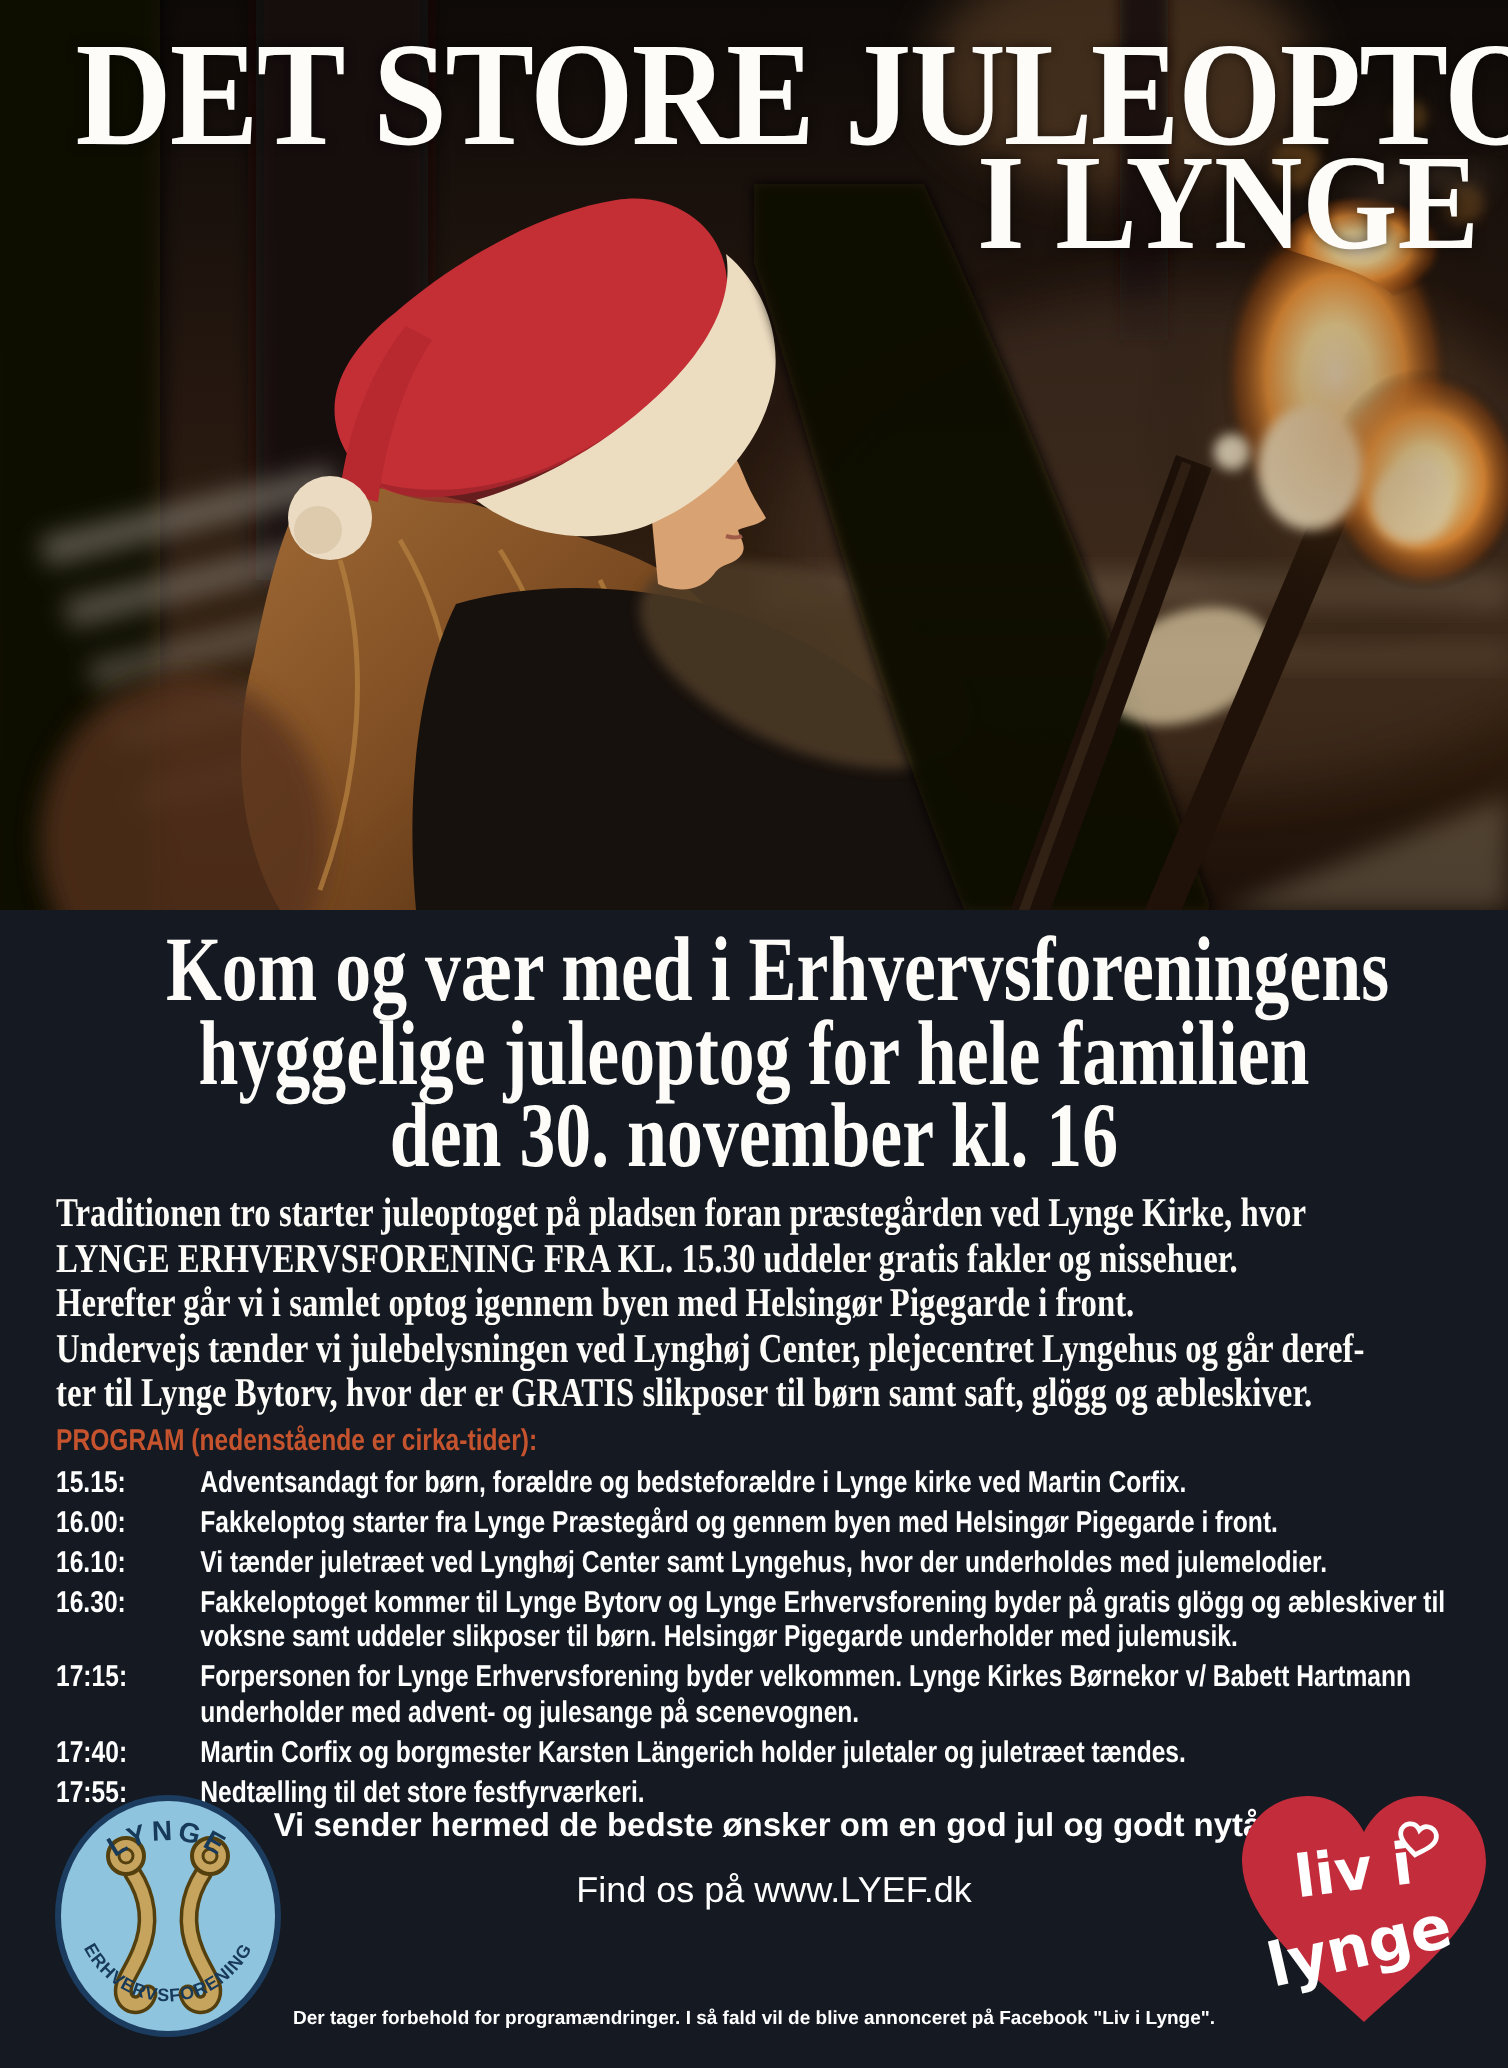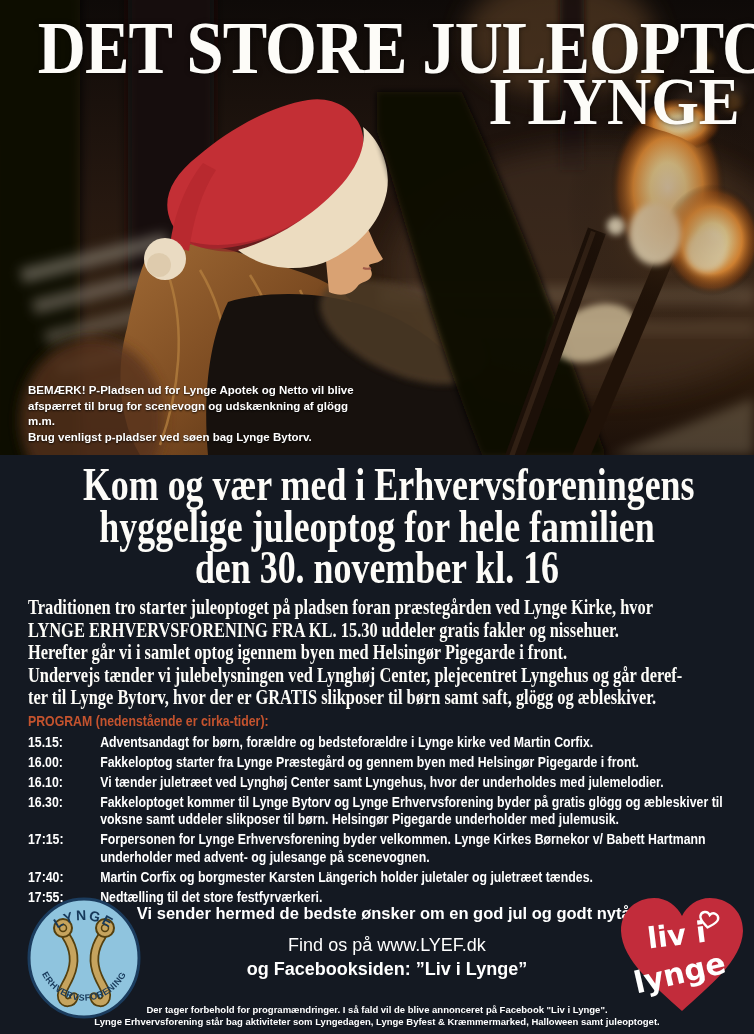--- a/index.html
+++ b/index.html
@@ -160,26 +160,20 @@
       <ellipse cx="655" cy="234" rx="26" ry="31" fill="#fff3d2" opacity=".95" filter="url(#b3)"></ellipse>
       <circle cx="706" cy="252" r="20" fill="#ffedc0" opacity=".9" filter="url(#b3)"></circle>
       <circle cx="616" cy="226" r="9" fill="#fff6da" opacity=".9" filter="url(#b3)"></circle>
       <path d="M676,112 C690,90 722,80 742,94" stroke="#5a4a3a" stroke-width="14" opacity=".35" fill="none" filter="url(#b6)"></path>
       <ellipse cx="675" cy="210" rx="110" ry="120" fill="url(#glowG)"></ellipse>
     </svg>
 
     <div class="serif title1">DET STORE JULEOPTOG</div>
     <div class="serif title2">I LYNGE</div>
 
-    <div class="note">
-      <div>BEMÆRK! P-Pladsen ud for Lynge Apotek og Netto vil blive</div>
-      <div>afspærret til brug for scenevogn og udskænkning af glögg</div>
-      <div>m.m.</div>
-      <div>Brug venligst p-pladser ved søen bag Lynge Bytorv.</div>
-    </div>
   </div>
 
   <div class="serif headline">
     <div>Kom og vær med i Erhvervsforeningens</div>
     <div>hyggelige juleoptog for hele familien</div>
     <div>den 30. november kl. 16</div>
   </div>
 
   <div class="serif intro">
     <div>Traditionen tro starter juleoptoget på pladsen foran præstegården ved Lynge Kirke, hvor</div>
@@ -247,31 +241,29 @@
       </text>
       <text font-family="Liberation Sans, sans-serif" font-size="9" font-weight="bold" fill="#17395a" letter-spacing=".5">
         <textPath href="#arcBot" startOffset="50%" text-anchor="middle">ERHVERVSFORENING</textPath>
       </text>
     </svg>
   </div>
 
   <div class="greet">
     <div class="g1">Vi sender hermed de bedste ønsker om en god jul og godt nytår</div>
     <div class="f1">Find os på www.LYEF.dk</div>
-    <div class="f2">og Facebooksiden: ”Liv i Lynge”</div>
   </div>
 
   <div class="heart">
     <svg width="140" height="130" viewBox="0 0 140 130">
       <path d="M70,122 C44,98 10,72 9,42 C9,20 26,9 42,9 C55,9 65,17 70,27
                C75,17 85,9 98,9 C114,9 131,20 131,42 C130,72 96,98 70,122 Z" fill="#c22c3b"></path>
       <text x="66" y="56" transform="rotate(-7 66 56)" text-anchor="middle" font-family="DejaVu Sans, sans-serif" font-size="29" font-weight="bold" fill="#fff">liv i</text>
       <text x="70" y="94" transform="rotate(-13 70 94)" text-anchor="middle" font-family="DejaVu Sans, sans-serif" font-size="30" font-weight="bold" fill="#fff">lynge</text>
       <path d="M97,26 c-3,-4.5 -9,-2 -9,2.5 c0,4 5,7 9,10 c4,-3 9,-6 9,-10 c0,-4.5 -6,-7 -9,-2.5 Z" fill="none" stroke="#fff" stroke-width="2.4" transform="rotate(10 97 30)"></path>
     </svg>
   </div>
 
   <div class="footer">
     <div>Der tager forbehold for programændringer. I så fald vil de blive annonceret på Facebook "Liv i Lynge".</div>
-    <div>Lynge Erhvervsforening står bag aktiviteter som Lyngedagen, Lynge Byfest &amp; Kræmmermarked, Halloween samt juleoptoget.</div>
   </div>
 
 </div>
 
 </body></html>

